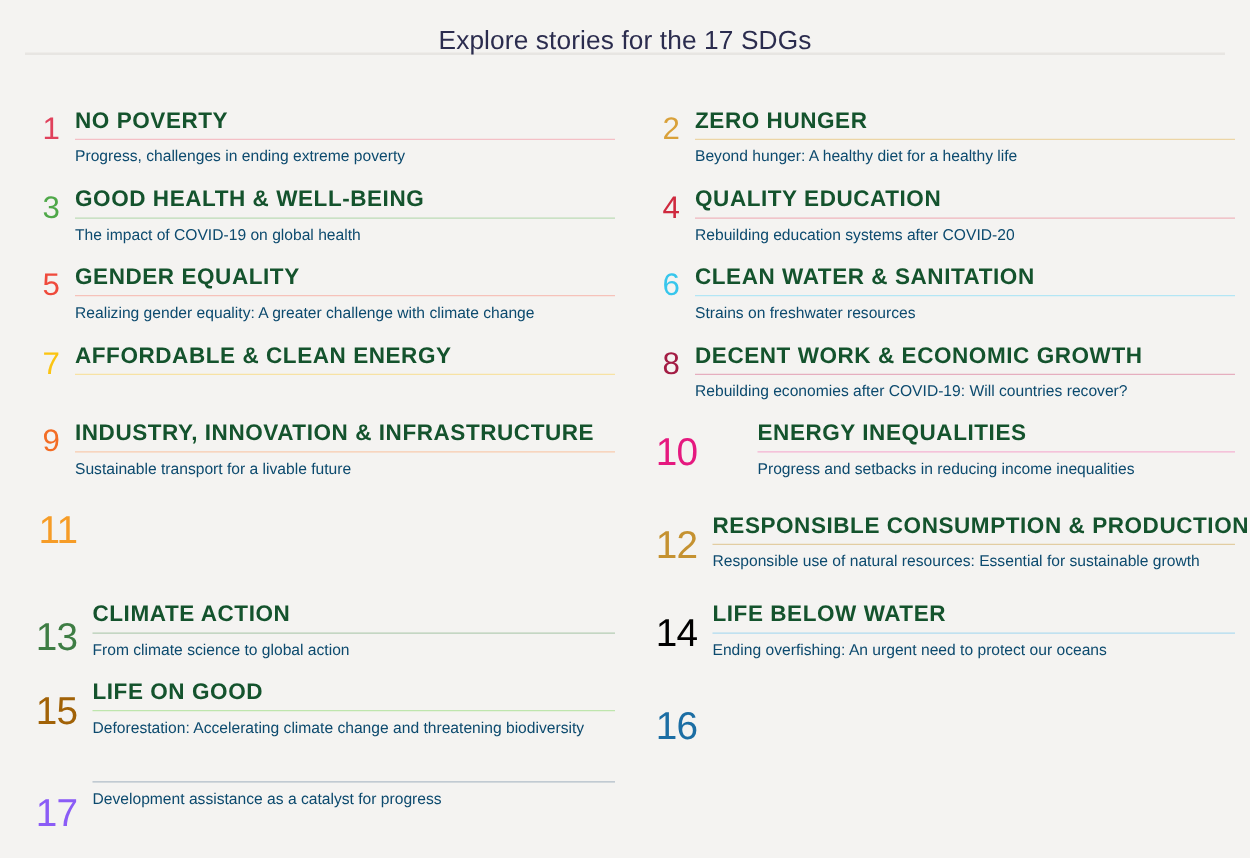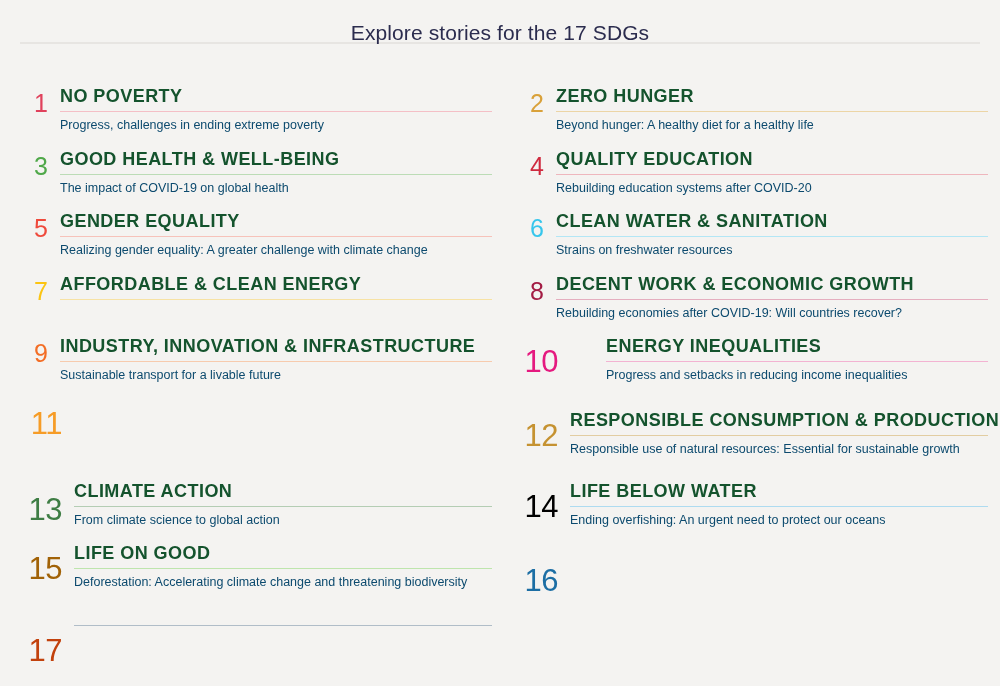--- a/index.html
+++ b/index.html
@@ -233,20 +233,21 @@
         <div class="goal-body">
           <div class="goal-title">LIFE ON GOOD</div>
           <div class="goal-underline" style="background: rgb(190, 229, 173);"></div>
           <div class="goal-desc">Deforestation: Accelerating climate change and threatening biodiversity</div>
         </div>
       </div>
       <div class="goal" style="left: 518px; top: 511px; width: 470px; align-items: flex-end;">
         <div class="goal-number two-digit" style="color: rgb(28, 110, 164);">16</div>
       </div>
       <div class="goal" style="left: 22px; top: 581px; width: 470px;">
-        <div class="goal-number two-digit" style="color: #c2410c;">17</div>
+        <div class="goal-number two-digit" style="color: #8b5cf6;">17</div>
         <div class="goal-body">
           <div class="goal-underline" style="background: rgb(176, 189, 200);"></div>
+          <div class="goal-desc">Development assistance as a catalyst for progress</div>
         </div>
       </div>
     </div>
 
 </div>
 
 </body></html>

